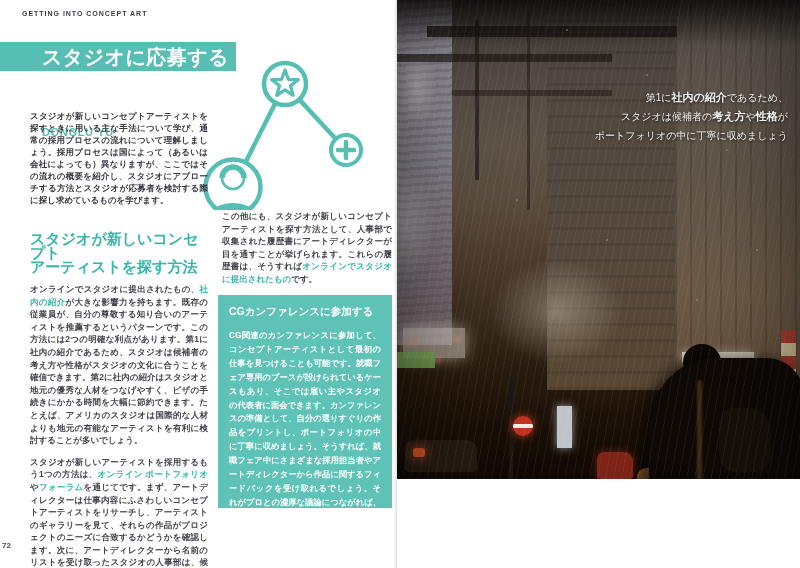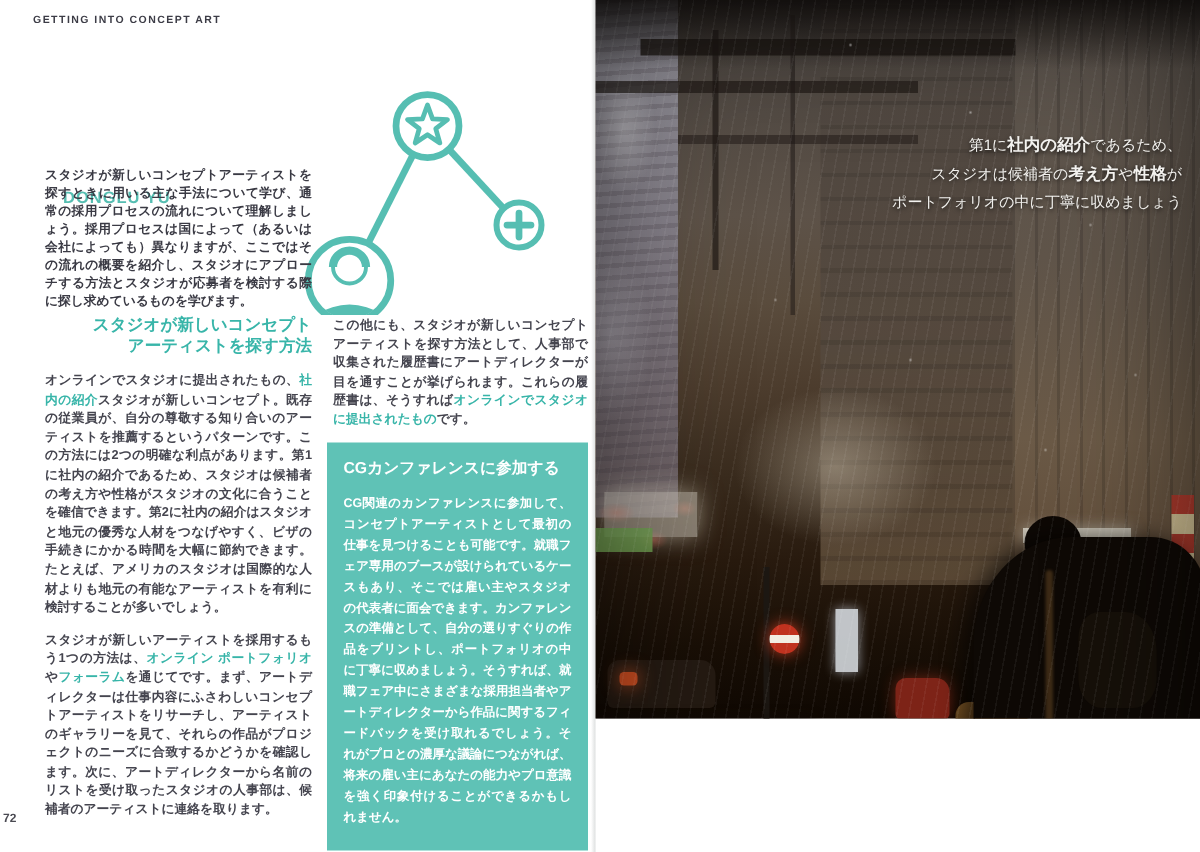--- a/index.html
+++ b/index.html
@@ -16,28 +16,28 @@
     color: #ffffff; letter-spacing: 0.02em; white-space: nowrap; }
   .author { position: absolute; left: 42px; top: 78px; font-size: 11px; font-weight: bold;
     letter-spacing: 0.06em; color: #56beb2; margin-top: 48px; }
   .pagenum-left { position: absolute; left: 2px; top: 541px; font-size: 8px; font-weight: bold; color: #4a4a52; }
 
   .col-left { position: absolute; left: 30px; top: 110px; width: 178px; }
   .col-mid  { position: absolute; left: 222px; top: 210px; width: 170px; }
 
   .intro { font-size: 8.5px; line-height: 12px; font-weight: 800; color: #3a3a44;
     text-align: justify; word-break: break-all; line-break: anywhere; }
-  .section-heading { margin-top: 4px; font-size: 11px; line-height: 14px; font-weight: 800; color: #38b5a9; text-align: right; }
+  .section-heading { margin-top: 26px; font-size: 15px; line-height: 14px; font-weight: 800; color: #38b5a9; }
   .body-para { margin-top: 9px; font-size: 8.5px; line-height: 12.6px; font-weight: 600; color: #45454f;
     text-align: justify; word-break: break-all; line-break: anywhere; }
   .hl { color: #38b5a9; font-weight: 800; }
 
   .network-svg { position: absolute; left: 200px; top: 40px; width: 196px; height: 170px; }
 
-  .conf-box { position: absolute; left: 218px; top: 295px; width: 174px; height: 272px;
+  .conf-box { position: absolute; left: 218px; top: 295px; width: 174px; height: 213px;
     background: #5fc2b6; padding: 10px 11px; }
   .conf-heading { font-size: 10.5px; font-weight: 800; color: #ffffff; margin-bottom: 6px; }
   .conf-body { font-size: 8.3px; line-height: 13.9px; font-weight: 600; color: #ffffff;
     text-align: justify; word-break: break-all; line-break: anywhere; margin-top: 10px; }
 
   .gutter-line { position: absolute; left: 394px; top: 0; width: 3px; height: 568px;
     background: linear-gradient(90deg, rgba(0,0,0,0) 0%, rgba(120,130,130,0.25) 100%); }
 
   
   .page-right { position: absolute; left: 397px; top: 0; width: 403px; height: 479px; overflow: hidden;
@@ -155,20 +155,23 @@
   .pagenum-right { position: absolute; right: 26px; top: 541px; font-size: 8px; font-weight: bold; color: #8a4632; }
 </style>
 </head>
 <body>
 
 <div class="spread">
 
   <section class="page-left">
     <div class="running-header">GETTING INTO CONCEPT ART</div>
 
+    <div class="title-bar">
+      <span class="title-text">スタジオに応募する</span>
+    </div>
     <div class="author">DONGLU YU</div>
 
     <svg class="network-svg" viewBox="0 0 196 170">
       <g stroke="#56beb2" fill="none">
         <line x1="75.5" y1="62.8" x2="45.4" y2="122.4" stroke-width="4.5"></line>
         <line x1="99.2" y1="59.4" x2="135.8" y2="99" stroke-width="4.5"></line>
         <circle cx="85" cy="44" r="21" stroke-width="4.5" fill="#ffffff"></circle>
         <polygon stroke-width="3.2" stroke-linejoin="round" points="85,30 88.4,39.3 98.3,39.7 90.5,45.8 93.2,55.3 85,49.8 76.8,55.3 79.5,45.8 71.7,39.7 81.6,39.3"></polygon>
         <circle cx="146" cy="110" r="15" stroke-width="4" fill="#ffffff"></circle>
         <path d="M146 102 v16 M138 110 h16" stroke-width="4.5" stroke-linecap="round"></path>
@@ -185,21 +188,21 @@
         </g>
       </g>
     </svg>
 
     <div class="col-left">
       <p class="intro">スタジオが新しいコンセプトアーティストを探すときに用いる主な手法について学び、通常の採用プロセスの流れについて理解しましょう。採用プロセスは国によって（あるいは会社によっても）異なりますが、ここではその流れの概要を紹介し、スタジオにアプローチする方法とスタジオが応募者を検討する際に探し求めているものを学びます。</p>
       <h2 class="section-heading">
         <span>スタジオが新しいコンセプト</span><br>
         <span>アーティストを探す方法</span>
       </h2>
-      <p class="body-para"><span>オンラインでスタジオに提出されたもの、</span><span class="hl">社内の紹介</span><span>スタジオが新しいコンセプト。既存の従業員が、自分の尊敬する知り合いのアーティストを推薦するというパターンです。この方法には2つの明確な利点があります。第1に社内の紹介であるため、スタジオは候補者の考え方や性格がスタジオの文化に合うことを確信できます。第2に社内の紹介はスタジオと地元の優秀な人材をつなげやすく、ビザの手続きにかかる時間を大幅に節約できます。たとえば、アメリカのスタジオは国際的な人材よりも地元の有能なアーティストを有利に検討することが多いでしょう。</span></p>
+      <p class="body-para"><span>オンラインでスタジオに提出されたもの、</span><span class="hl">社内の紹介</span><span>が大きな影響力を持ちます。既存の従業員が、自分の尊敬する知り合いのアーティストを推薦するというパターンです。この方法には2つの明確な利点があります。第1に社内の紹介であるため、スタジオは候補者の考え方や性格がスタジオの文化に合うことを確信できます。第2に社内の紹介はスタジオと地元の優秀な人材をつなげやすく、ビザの手続きにかかる時間を大幅に節約できます。たとえば、アメリカのスタジオは国際的な人材よりも地元の有能なアーティストを有利に検討することが多いでしょう。</span></p>
       <p class="body-para"><span>スタジオが新しいアーティストを採用するもう1つの方法は、</span><span class="hl">オンライン ポートフォリオ</span><span>や</span><span class="hl">フォーラム</span><span>を通じてです。まず、アートディレクターは仕事内容にふさわしいコンセプトアーティストをリサーチし、アーティストのギャラリーを見て、それらの作品がプロジェクトのニーズに合致するかどうかを確認します。次に、アートディレクターから名前のリストを受け取ったスタジオの人事部は、候補者のアーティストに連絡を取ります。</span></p>
     </div>
 
     <div class="col-mid">
       <p class="body-para" style="margin-top:0"><span>この他にも、スタジオが新しいコンセプトアーティストを探す方法として、人事部で収集された履歴書にアートディレクターが目を通すことが挙げられます。これらの履歴書は、そうすれば</span><span class="hl">オンラインでスタジオに提出されたもの</span><span>です。</span></p>
     </div>
 
     <aside class="conf-box">
       <h3 class="conf-heading">CGカンファレンスに参加する</h3>
       <p class="conf-body">CG関連のカンファレンスに参加して、コンセプトアーティストとして最初の仕事を見つけることも可能です。就職フェア専用のブースが設けられているケースもあり、そこでは雇い主やスタジオの代表者に面会できます。カンファレンスの準備として、自分の選りすぐりの作品をプリントし、ポートフォリオの中に丁寧に収めましょう。そうすれば、就職フェア中にさまざまな採用担当者やアートディレクターから作品に関するフィードバックを受け取れるでしょう。それがプロとの濃厚な議論につながれば、将来の雇い主にあなたの能力やプロ意識を強く印象付けることができるかもしれません。</p>

